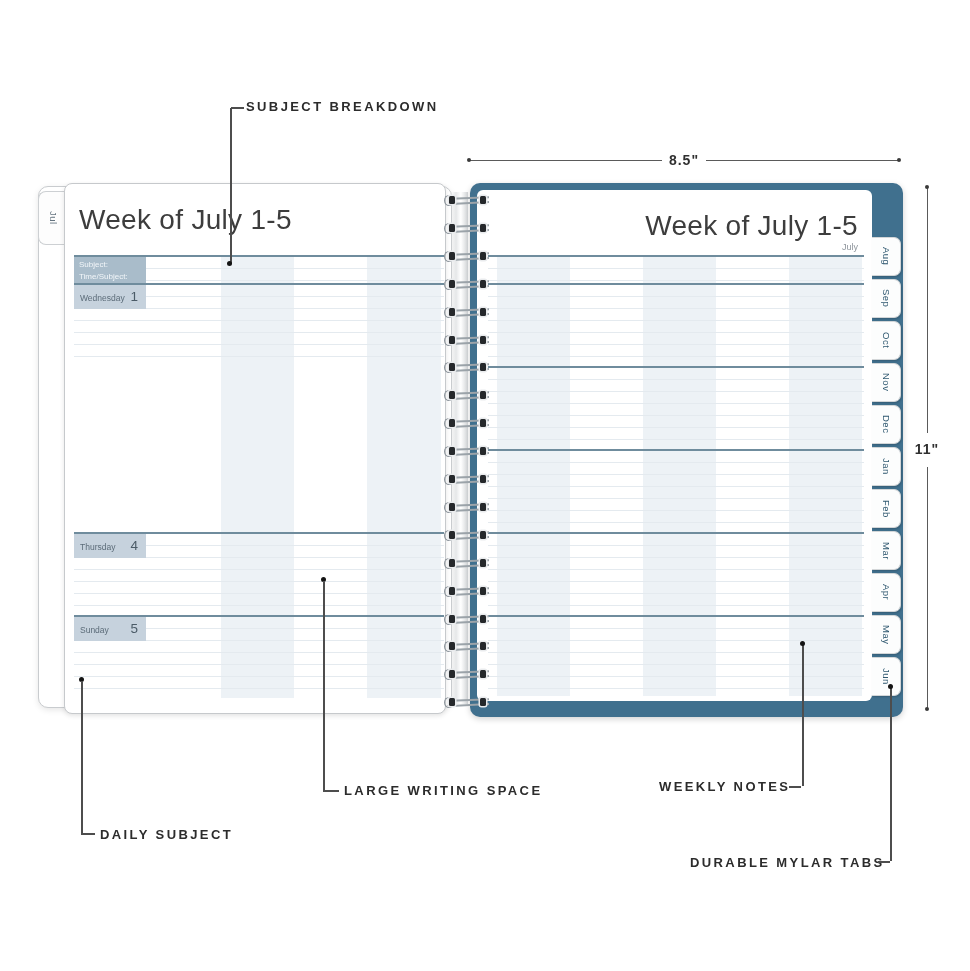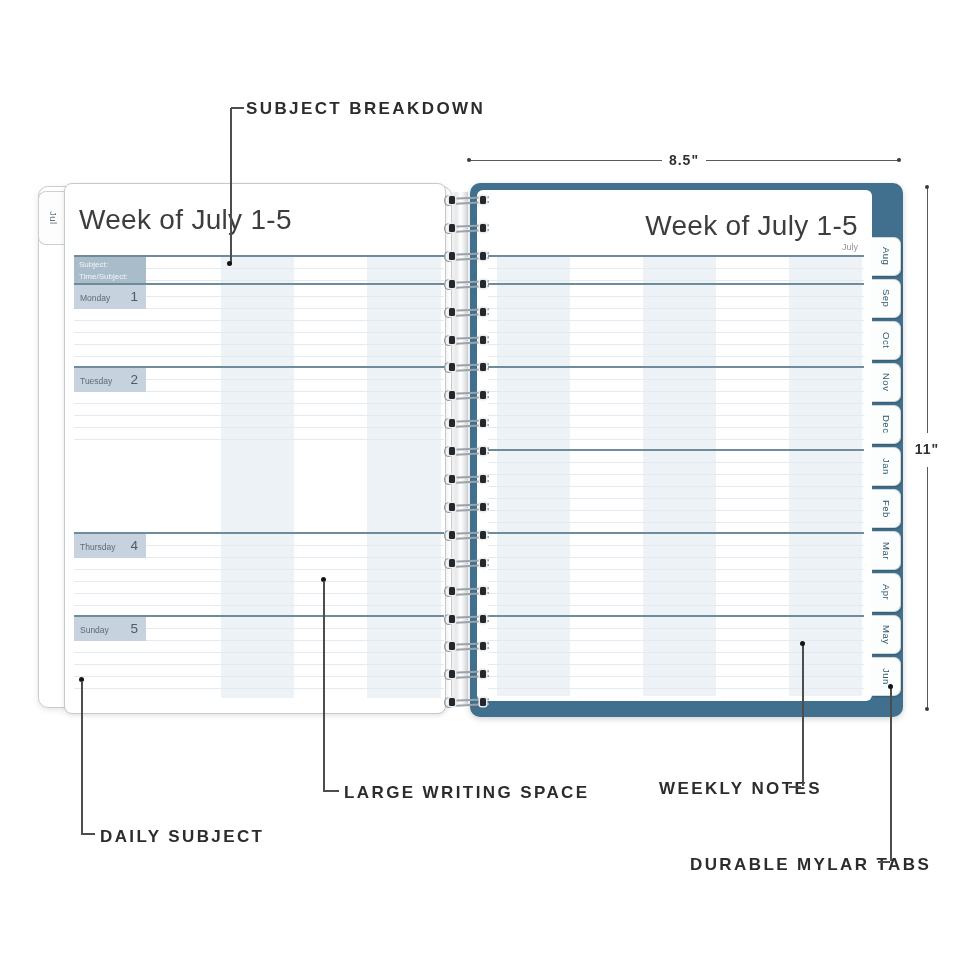--- a/index.html
+++ b/index.html
@@ -1,20 +1,20 @@
 <!DOCTYPE html>
 <html><head>
 <meta charset="utf-8">
 <style>
   html,body{margin:0;padding:0;background:#ffffff;}
   .canvas{position:relative;width:970px;height:971px;background:#ffffff;overflow:hidden;
           font-family:"Liberation Sans",sans-serif;}
 
   
-  .ann{position:absolute;font-size:17px;font-weight:700;letter-spacing:2.4px;
+  .ann{position:absolute;font-size:13px;font-weight:700;letter-spacing:2.4px;
        color:#2c2c2c;white-space:nowrap;}
   .aline{position:absolute;background:#4d4d4d;}
   .vline{width:1.5px;}
   .hline{height:1.5px;}
   .adot{position:absolute;width:5px;height:5px;border-radius:50%;background:#141414;}
   .dimline{position:absolute;background:#5a5a5a;}
   .dimtext{position:absolute;font-size:14px;font-weight:600;color:#303030;
            letter-spacing:1px;text-align:center;}
   .dimdot{position:absolute;width:4px;height:4px;border-radius:50%;background:#3a3a3a;}
 
@@ -97,28 +97,22 @@
 
       <div class="block b-sub">
         <div class="subject-cell">
           <div>Subject:</div>
           <div>Time/Subject:</div>
         </div>
       </div>
 
       <div class="block b-d0">
         <div class="day-cell">
-          <span class="day-name">Monday</span>
+          <span class="day-name">Wednesday</span>
           <span class="day-num">1</span>
-        </div>
-      </div>
-      <div class="block b-d1">
-        <div class="day-cell">
-          <span class="day-name">Tuesday</span>
-          <span class="day-num">2</span>
         </div>
       </div>
       <div class="block b-d3">
         <div class="day-cell">
           <span class="day-name">Thursday</span>
           <span class="day-num">4</span>
         </div>
       </div>
       <div class="block b-d4">
         <div class="day-cell">

